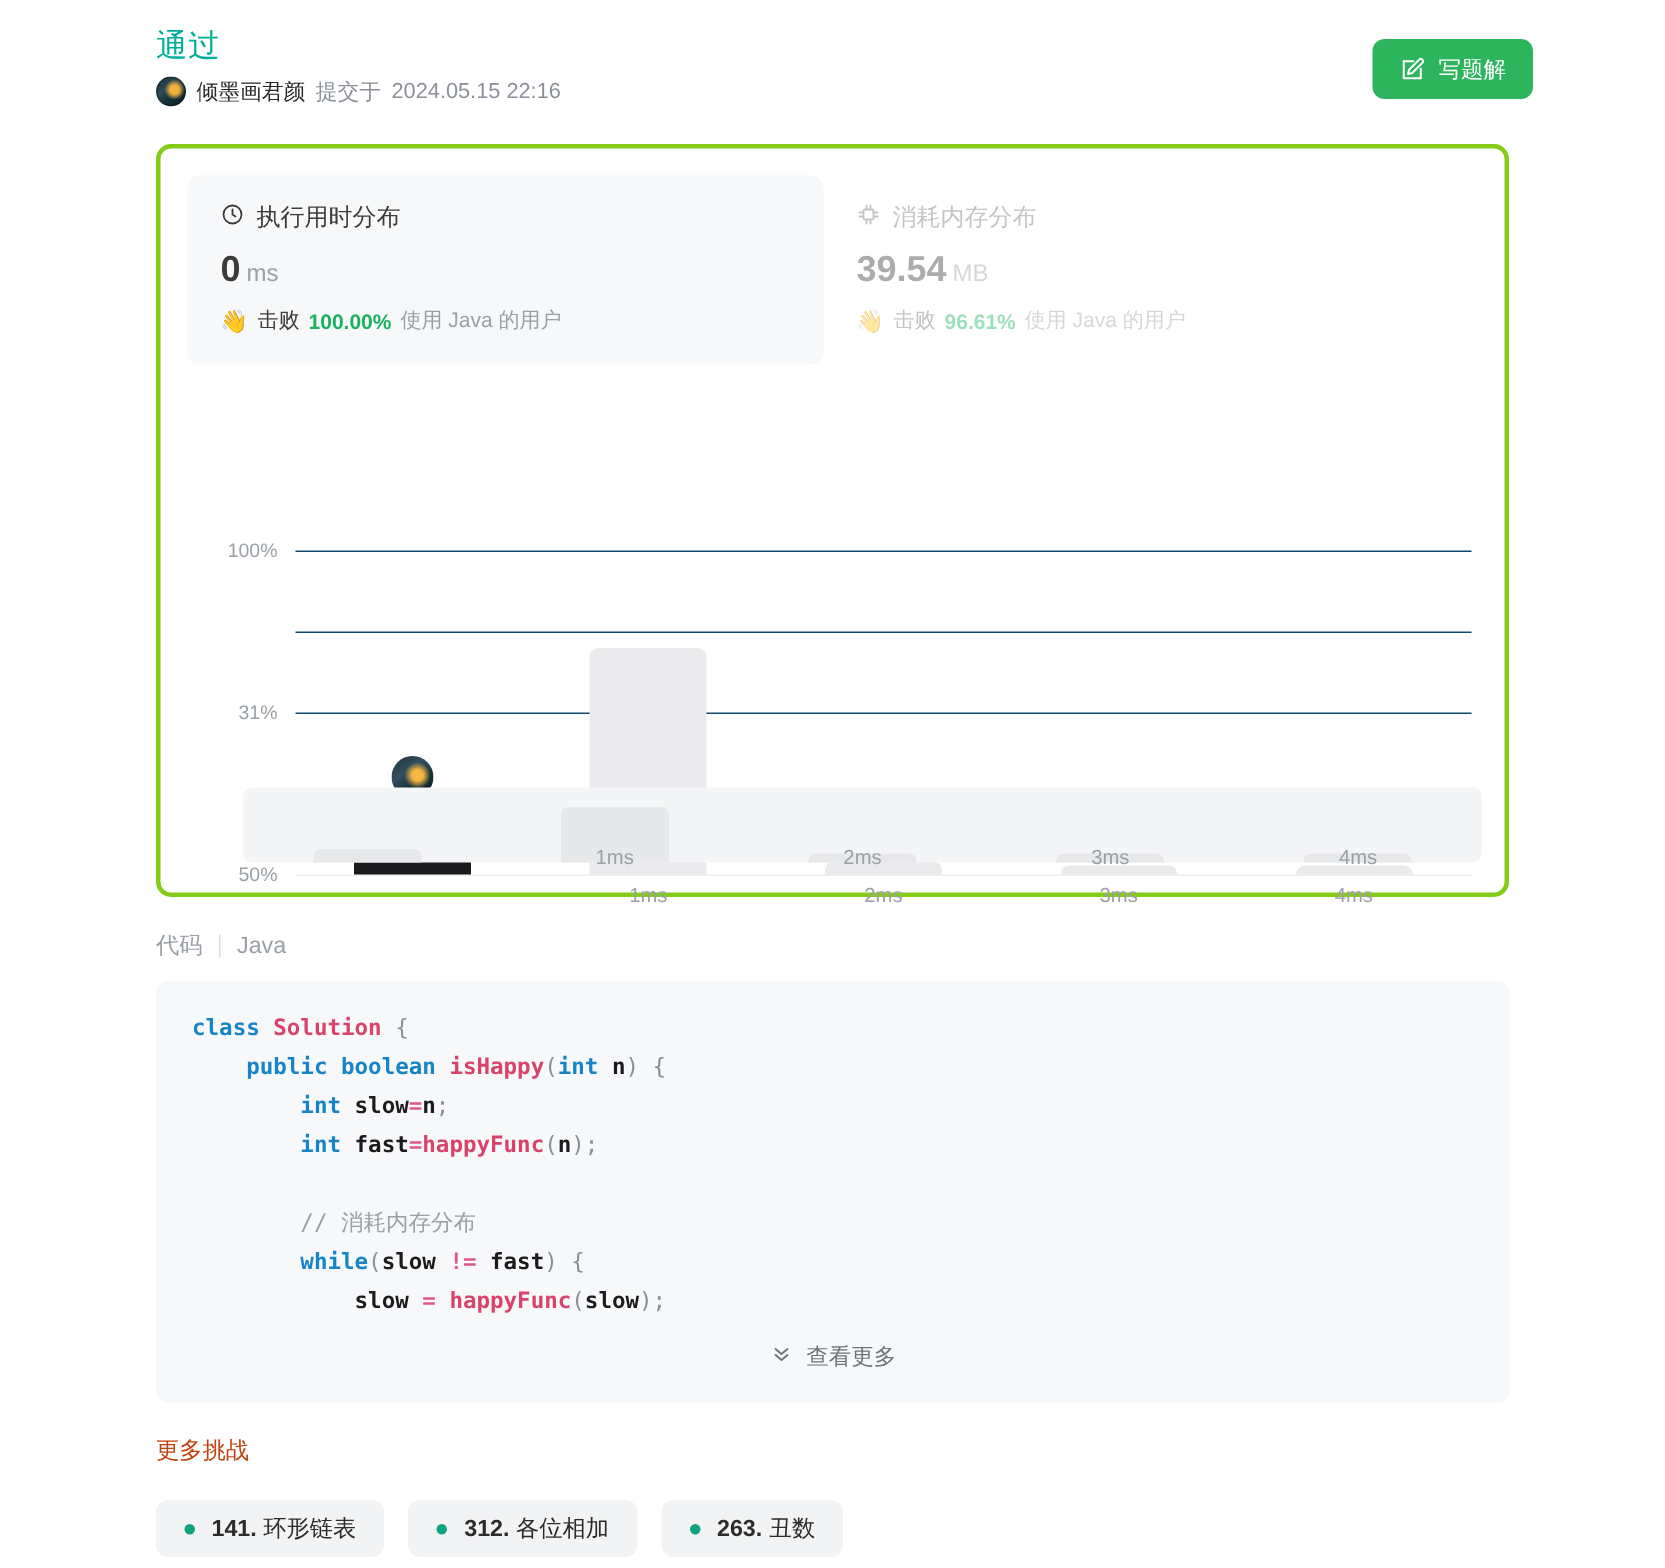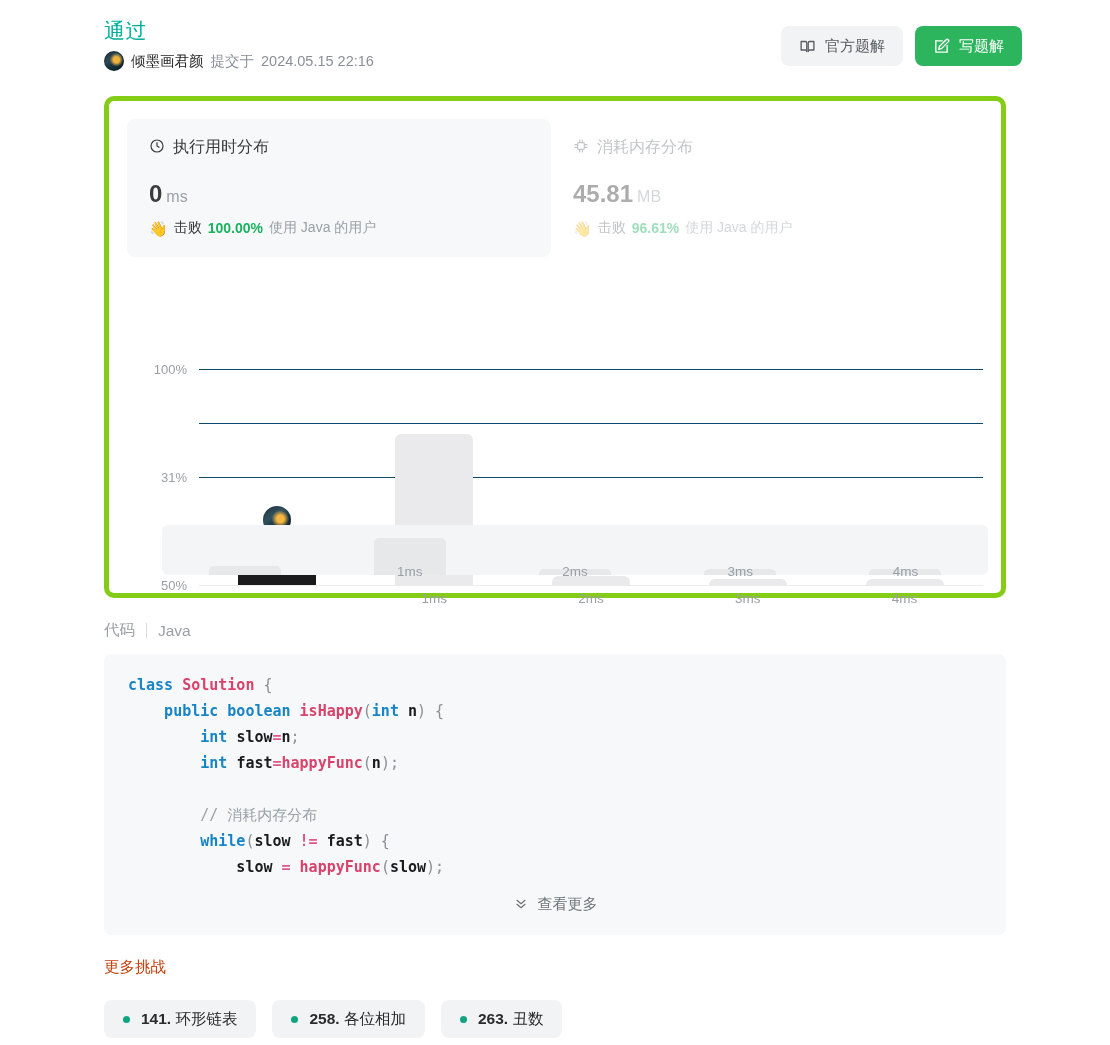--- a/index.html
+++ b/index.html
@@ -37,31 +37,31 @@
     height: 40px; padding: 0 18px; border-radius: 8px;
     font-size: 15px; cursor: pointer; border: none; user-select: none;
   }
   .btn-ghost { background: #f2f3f4; color: #585c62; }
   .btn-primary { background: #2db55d; color: #ffffff; }
   .btn svg { display: block; }
 
   
   .card {
     position: absolute; left: 104px; top: 96px; width: 902px; height: 502px;
-    background: #ffffff; border: 5px solid #84cc16; border-radius: 10px;
+    background: #ffffff; border: 3px solid #84cc16; border-radius: 10px;
   }
   .stats { display: flex; padding: 18px 18px 0 18px; }
   .stat {
     width: 424px; border-radius: 8px; padding: 18px 22px 20px 22px;
   }
   .stat.active { background: #f7f8f9; }
   .stat.inactive { opacity: .42; }
   .stat-title { display: flex; align-items: center; gap: 8px; font-size: 16px; color: #3c3c3c; }
   .stat.inactive .stat-title { color: #6f7479; }
-  .stat-value { margin-top: 22px; font-size: 24px; font-weight: 700; color: #3c3c3c; line-height: 28px; }
+  .stat-value { margin-top: 10px; font-size: 24px; font-weight: 700; color: #3c3c3c; line-height: 28px; }
   .stat-value .unit { font-size: 16px; font-weight: 400; color: #9aa0a6; margin-left: 4px; }
   .stat-beat { margin-top: 8px; font-size: 14px; color: #9aa0a6; display: flex; align-items: center; gap: 6px; }
   .stat-beat .pct { color: #19b25f; font-weight: 700; }
   .stat-beat .lead { color: #3c3c3c; font-weight: 500; }
   .stat.inactive .stat-beat .lead { color: #6f7479; }
   .hand { font-size: 15px; line-height: 1; }
 
   
   .chart-wrap { position: absolute; left: 0; top: 236px; width: 902px; height: 266px; }
   .plot {
@@ -159,29 +159,20 @@
     <div class="verdict">通过</div>
     <div class="submitline">
       <div class="avatar-sm"></div>
       <span class="uname">倾墨画君颜</span>
       <span class="submeta">提交于</span>
       <span class="submeta">2024.05.15 22:16</span>
     </div>
   </div>
 
   <div class="hdr-buttons">
-    <div class="btn btn-ghost">
-      <span>
-        <svg width="17" height="17" viewBox="0 0 24 24" fill="none" stroke="#585c62" stroke-width="1.9" stroke-linecap="round" stroke-linejoin="round">
-          <path d="M3 5h6a2 2 0 0 1 2 2v12a2 2 0 0 0-2-2H3z"></path>
-          <path d="M21 5h-6a2 2 0 0 0-2 2v12a2 2 0 0 1 2-2h6z"></path>
-        </svg>
-      </span>
-      <span>官方题解</span>
-    </div>
     <div class="btn btn-primary">
       <span>
         <svg width="17" height="17" viewBox="0 0 24 24" fill="none" stroke="#ffffff" stroke-width="1.9" stroke-linecap="round" stroke-linejoin="round">
           <path d="M4 4h9"></path>
             <path d="M4 4v16h16v-9"></path>
           <path d="M18.5 2.5a2.1 2.1 0 0 1 3 3L12 15l-4 1 1-4z"></path>
         </svg>
       </span>
       <span>写题解</span>
     </div>
@@ -215,21 +206,21 @@
         <div class="stat-title">
           <span>
             <svg width="16" height="16" viewBox="0 0 24 24" fill="none" stroke="#6f7479" stroke-width="1.8" stroke-linecap="round" stroke-linejoin="round">
               <rect x="7" y="7" width="10" height="10" rx="1.5"></rect>
               <path d="M10 3v3M14 3v3M10 18v3M14 18v3M3 10h3M3 14h3M18 10h3M18 14h3"></path>
             </svg>
           </span>
           <span>消耗内存分布</span>
         </div>
         <div class="stat-value">
-          <span>45.81</span><span class="unit">MB</span>
+          <span>39.54</span><span class="unit">MB</span>
         </div>
         <div class="stat-beat">
           <span class="hand">👋</span>
           <span class="lead">击败</span>
           <span class="pct">96.61%</span>
           <span>使用 Java 的用户</span>
         </div>
       </div>
     </div>
 
@@ -330,21 +321,21 @@
   </div>
 
   <div class="mc-title">更多挑战</div>
   <div class="chips" id="chips">
       <div class="chip">
         <span class="dot" style="background: rgb(16, 163, 127);"></span>
         <span><span class="num">141.</span> <span>环形链表</span></span>
       </div>
       <div class="chip">
         <span class="dot" style="background: rgb(16, 163, 127);"></span>
-        <span><span class="num">258.</span> <span>各位相加</span></span>
+        <span><span class="num">312.</span> <span>各位相加</span></span>
       </div>
       <div class="chip">
         <span class="dot" style="background: rgb(16, 163, 127);"></span>
         <span><span class="num">263.</span> <span>丑数</span></span>
       </div>
     </div>
 
 </div>
 
 </body></html>

